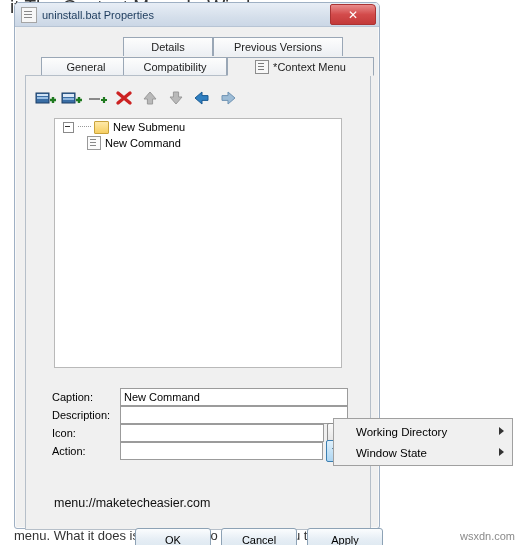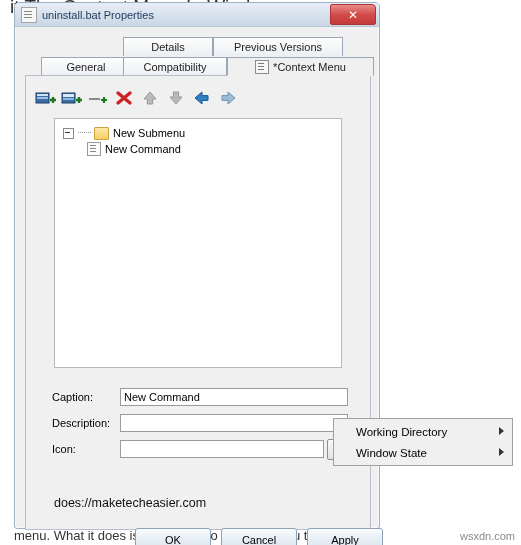--- a/index.html
+++ b/index.html
@@ -214,21 +214,20 @@
 
   
   .form{
     position:absolute;
     left:26px;top:312px;
     width:296px;
   }
   .frow{
     display:flex;align-items:center;
     height:18px;
-    margin-bottom:8px;
   }
   .flabel{
     width:68px;
     font-size:11px;
     color:#000;
     flex:0 0 auto;
   }
   .finput{
     height:18px;
     background:#fff;
@@ -406,21 +405,21 @@
         </div>
 
         <div class="tbtn">
           <svg width="18" height="16" viewBox="0 0 18 16">
             <path d="M16 8 L9 2 L9 5.6 L3 5.6 L3 10.4 L9 10.4 L9 14 Z" fill="#9dbcd6" stroke="#6f93b3"></path>
           </svg>
         </div>
       </div>
 
       <div class="tree">
-        <div class="tnode" style="margin-top:6px;">
+        <div class="tnode" style="">
           <span class="expander"></span>
           <span class="dot-line"></span>
           <span class="folder-ico"></span>
           <span>New Submenu</span>
         </div>
         <div class="tnode child">
           <span class="cmd-ico"></span>
           <span>New Command</span>
         </div>
       </div>
@@ -436,23 +435,28 @@
           <div class="flabel">Description:</div>
           <input class="finput" type="text" value="" style="">
         </div>
 
         <div class="frow">
           <div class="flabel">Icon:</div>
           <input class="finput" type="text" value="" style="">
           <div class="dots-btn">...</div>
         </div>
 
+        <div class="frow">
+          <div class="flabel">Action:</div>
+          <input class="finput" type="text" value="" style="">
+          <div class="combo-btn"></div>
+        </div>
       </div>
 
-      <div class="url-line">does://maketecheasier.com</div>
+      <div class="url-line">menu://maketecheasier.com</div>
     </div>
 
     <div class="btnrow">
       <div class="dlgbtn">OK</div>
       <div class="dlgbtn">Cancel</div>
       <div class="dlgbtn">Apply</div>
     </div>
 
   </div>
 </div>

